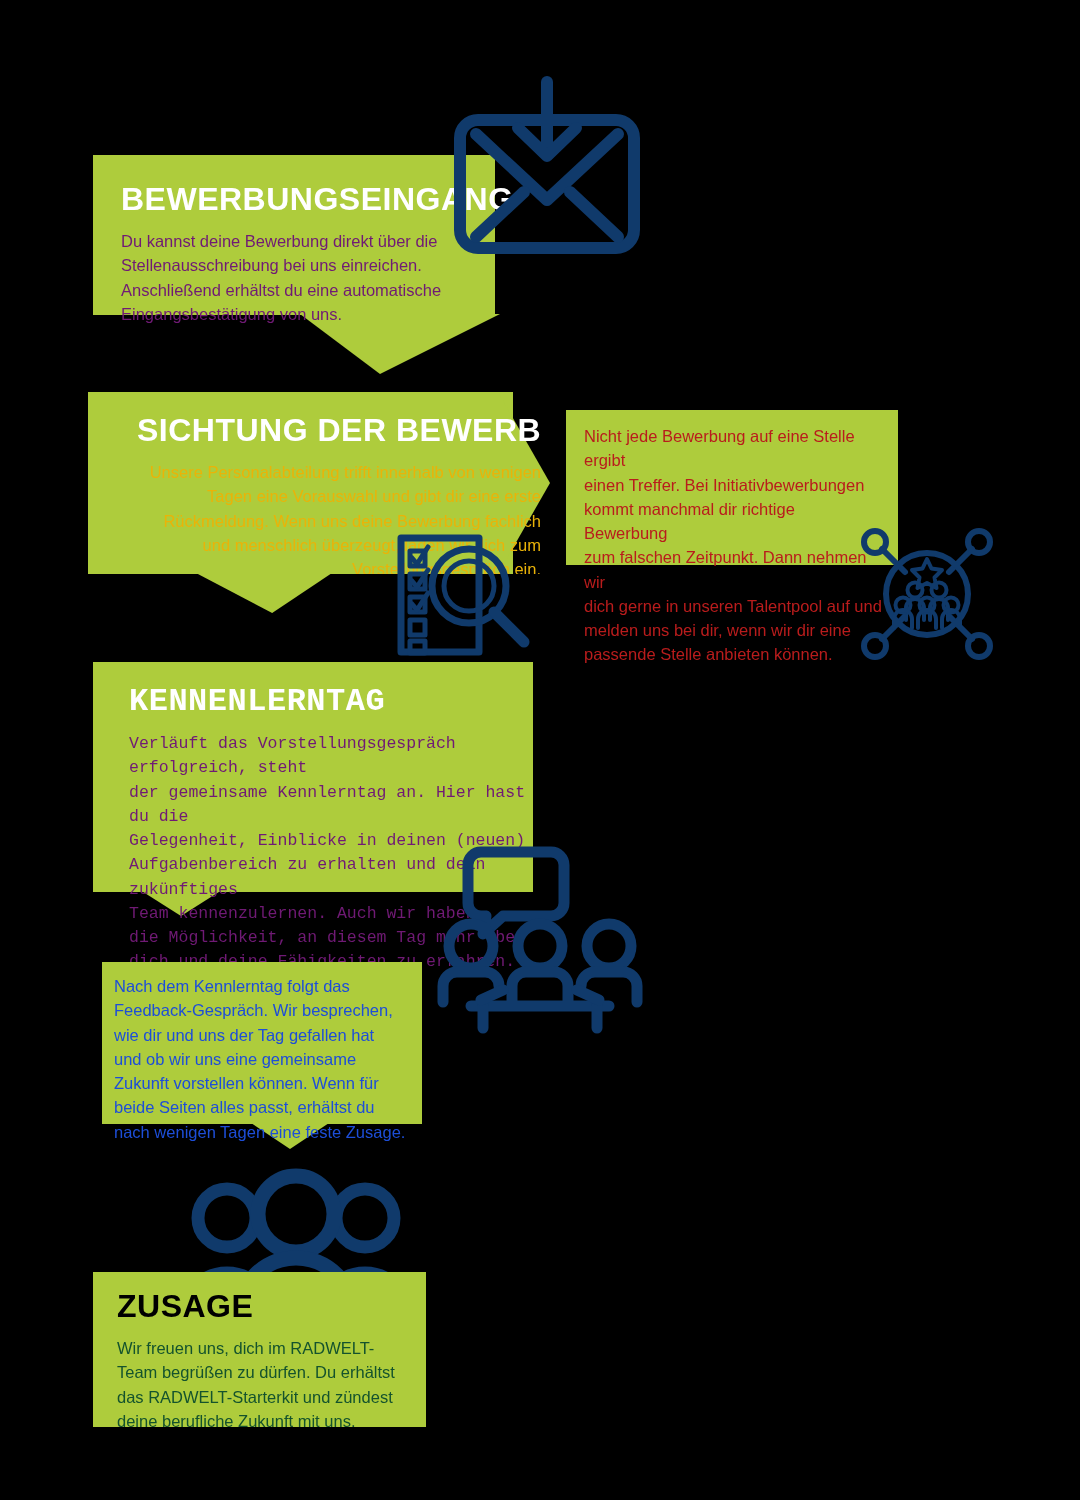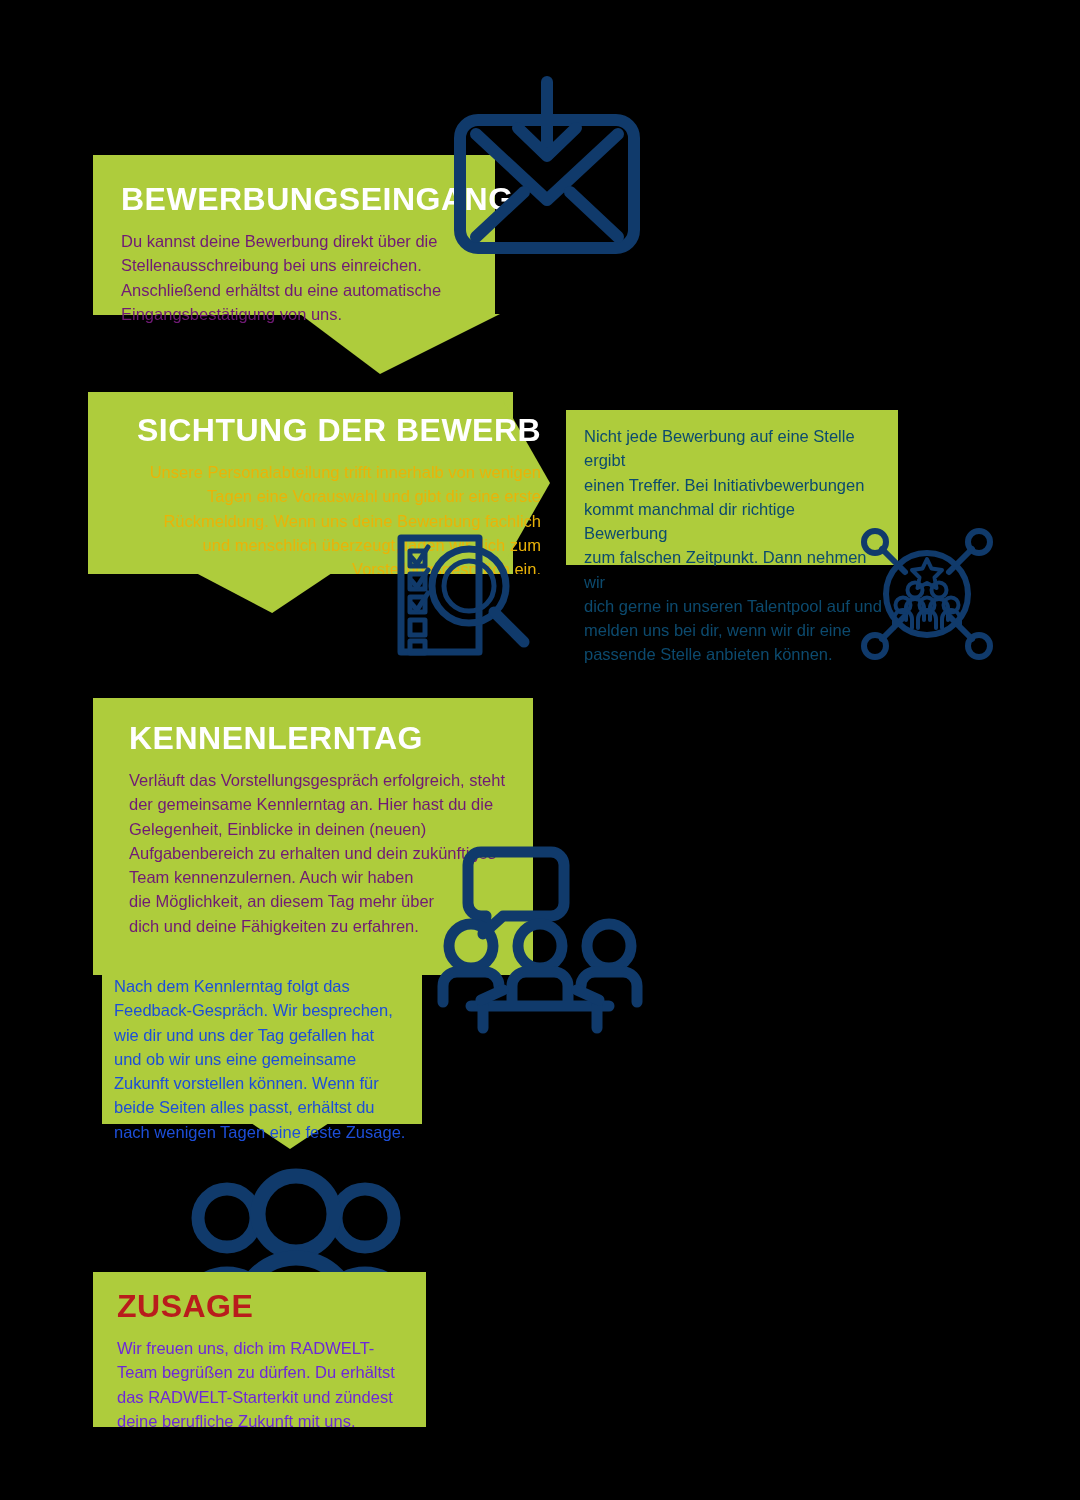--- a/index.html
+++ b/index.html
@@ -108,21 +108,21 @@
     <path class="ic-line" d="M16 24 L21 30 L32 13" stroke-width="5" style="stroke: rgb(16, 58, 107);"></path>
     <path class="ic-line" d="M16 47 L21 53 L32 36" stroke-width="5" style="stroke: rgb(16, 58, 107);"></path>
     <path class="ic-line" d="M16 70 L21 76 L32 59" stroke-width="5" style="stroke: rgb(16, 58, 107);"></path>
     <circle class="ic-line" cx="73" cy="52" r="37" stroke-width="7" style="stroke: rgb(16, 58, 107);"></circle>
     <circle class="ic-line" cx="73" cy="52" r="25" stroke-width="5" style="stroke: rgb(16, 58, 107);"></circle>
     <path class="ic-line" d="M98 78 L128 108" stroke-width="11" style="stroke: rgb(16, 58, 107);"></path>
   </svg>
 
   <div class="box z-box" style="left: 566px; top: 410px; width: 332px; height: 155px; background: rgb(174, 204, 60);">
     <div class="box-inner" style="padding:14px 16px 0 18px;">
-      <div class="bodytext" style="color: #0c4a6e;">Nicht jede Bewerbung auf eine Stelle ergibt
+      <div class="bodytext" style="color: #b91c1c;">Nicht jede Bewerbung auf eine Stelle ergibt
 einen Treffer. Bei Initiativbewerbungen
 kommt manchmal dir richtige Bewerbung
 zum falschen Zeitpunkt. Dann nehmen wir
 dich gerne in unseren Talentpool auf und
 melden uns bei dir, wenn wir dir eine
 passende Stelle anbieten können.</div>
     </div>
   </div>
 
   <svg class="icon z-icon-over" style="left:861px;top:528px;" width="132" height="132" viewBox="0 0 132 132">
@@ -141,21 +141,21 @@
     <path class="ic-line" d="M45 92 v-12 a9 9 0 0 1 18 0 v12" stroke-width="4" style="stroke: rgb(16, 58, 107);"></path>
     <path class="ic-line" d="M69 92 v-12 a9 9 0 0 1 18 0 v12" stroke-width="4" style="stroke: rgb(16, 58, 107);"></path>
     <circle class="ic-line" cx="42" cy="77" r="7.5" stroke-width="4" style="stroke: rgb(16, 58, 107);"></circle>
     <circle class="ic-line" cx="66" cy="77" r="7.5" stroke-width="4" style="stroke: rgb(16, 58, 107);"></circle>
     <circle class="ic-line" cx="90" cy="77" r="7.5" stroke-width="4" style="stroke: rgb(16, 58, 107);"></circle>
     <path class="ic-line" d="M33 100 v-9 a9 9 0 0 1 18 0 v9" stroke-width="4" style="stroke: rgb(16, 58, 107);"></path>
     <path class="ic-line" d="M57 100 v-9 a9 9 0 0 1 18 0 v9" stroke-width="4" style="stroke: rgb(16, 58, 107);"></path>
     <path class="ic-line" d="M81 100 v-9 a9 9 0 0 1 18 0 v9" stroke-width="4" style="stroke: rgb(16, 58, 107);"></path>
   </svg>
 
-  <div class="box z-box" style="left: 93px; top: 698px; width: 440px; height: 277px; background: rgb(174, 204, 60);">
+  <div class="box z-box" style="left: 93px; top: 662px; width: 440px; height: 230px; background: rgb(174, 204, 60); font-family: Liberation Mono, monospace;">
     <div class="box-inner" style="padding:24px 0 0 36px;">
       <div class="title" style="color: rgb(255, 255, 255);">KENNENLERNTAG</div>
       <div class="bodytext" style="color: #701a75;">Verläuft das Vorstellungsgespräch erfolgreich, steht
 der gemeinsame Kennlerntag an. Hier hast du die
 Gelegenheit, Einblicke in deinen (neuen)
 Aufgabenbereich zu erhalten und dein zukünftiges
 Team kennenzulernen. Auch wir haben
  die Möglichkeit, an diesem Tag mehr über
 dich und deine Fähigkeiten zu erfahren.</div>
     </div>
@@ -200,21 +200,21 @@
     <circle class="ic-line" cx="45" cy="40" r="29" stroke-width="13" style="stroke: rgb(16, 58, 107);"></circle>
     <circle class="ic-line" cx="183" cy="40" r="29" stroke-width="13" style="stroke: rgb(16, 58, 107);"></circle>
     <path class="ic-line" d="M2 138 a43 43 0 0 1 86 0" stroke-width="13" style="stroke: rgb(16, 58, 107);"></path>
     <path class="ic-line" d="M140 138 a43 43 0 0 1 86 0" stroke-width="13" style="stroke: rgb(16, 58, 107);"></path>
     <circle class="ic-line" cx="114" cy="36" r="38" stroke-width="15" style="stroke: rgb(16, 58, 107);"></circle>
     <path class="ic-line" d="M56 138 a58 58 0 0 1 116 0" stroke-width="15" style="stroke: rgb(16, 58, 107);"></path>
   </svg>
 
   <div class="box z-box" style="left: 93px; top: 1272px; width: 333px; height: 155px; background: rgb(174, 204, 60);">
     <div class="box-inner" style="padding:18px 16px 0 24px;">
-      <div class="title" style="color: #b91c1c;">ZUSAGE</div>
-      <div class="bodytext" style="color: #6d28d9;">Wir freuen uns, dich im RADWELT-
+      <div class="title" style="color: #000000;">ZUSAGE</div>
+      <div class="bodytext" style="color: #14532d;">Wir freuen uns, dich im RADWELT-
 Team begrüßen zu dürfen. Du erhältst
 das RADWELT-Starterkit und zündest
 deine berufliche Zukunft mit uns.</div>
     </div>
   </div>
 
 </div>
 
 </body></html>

